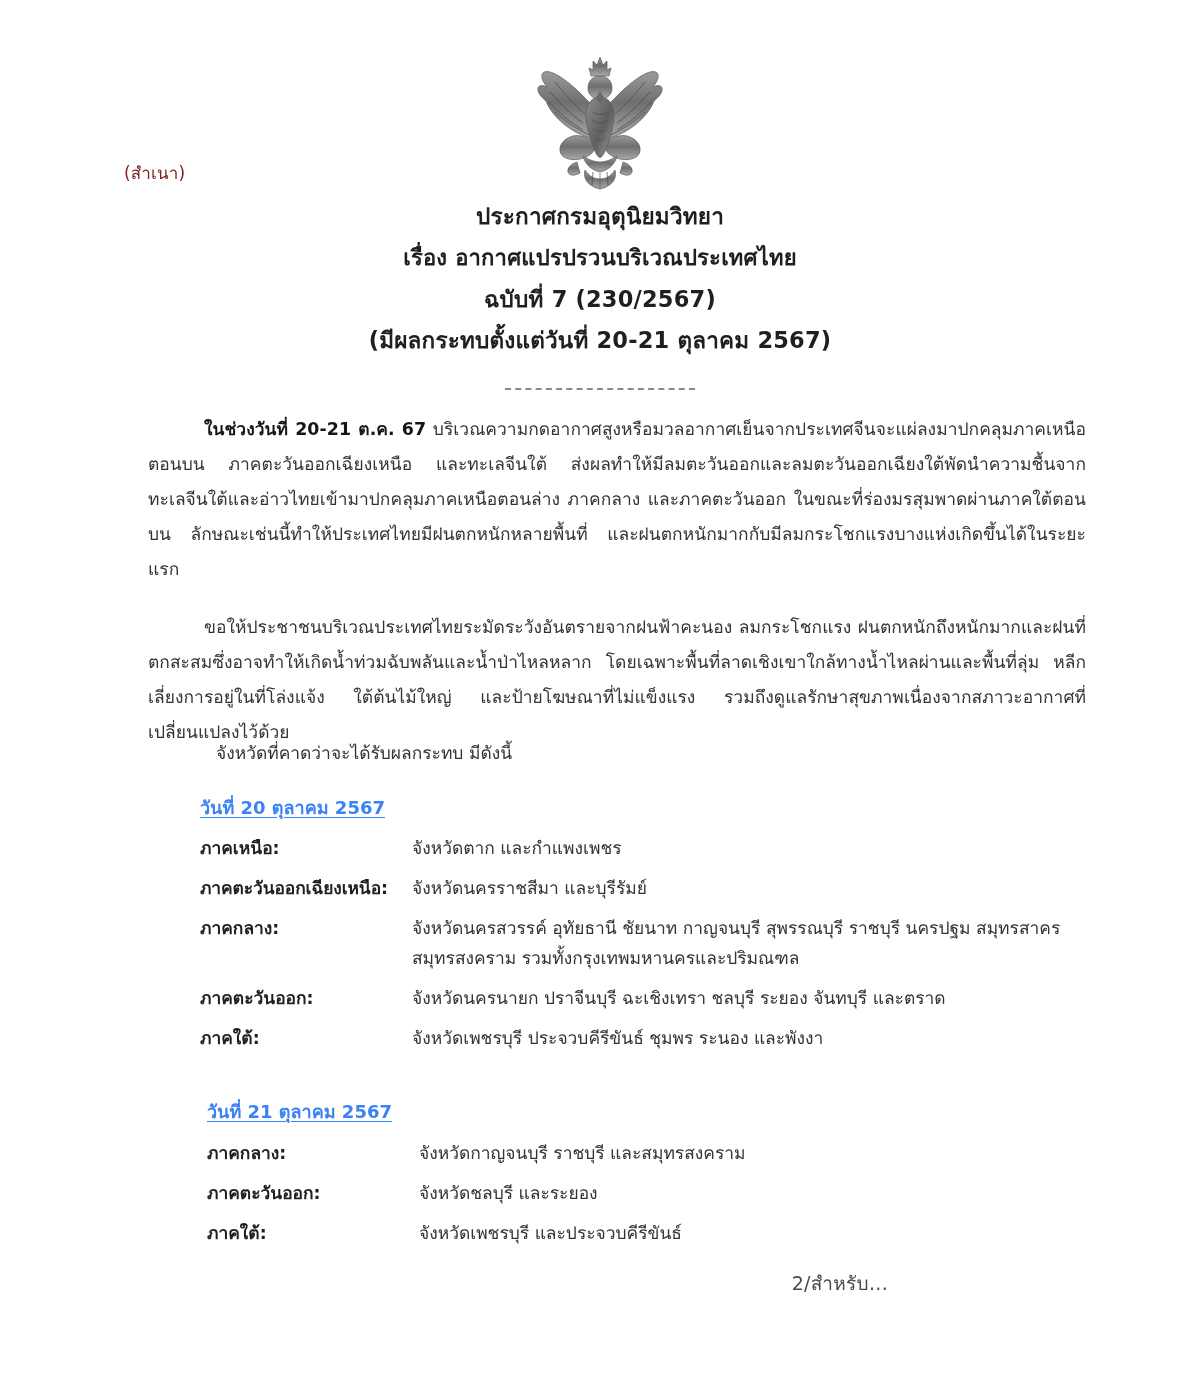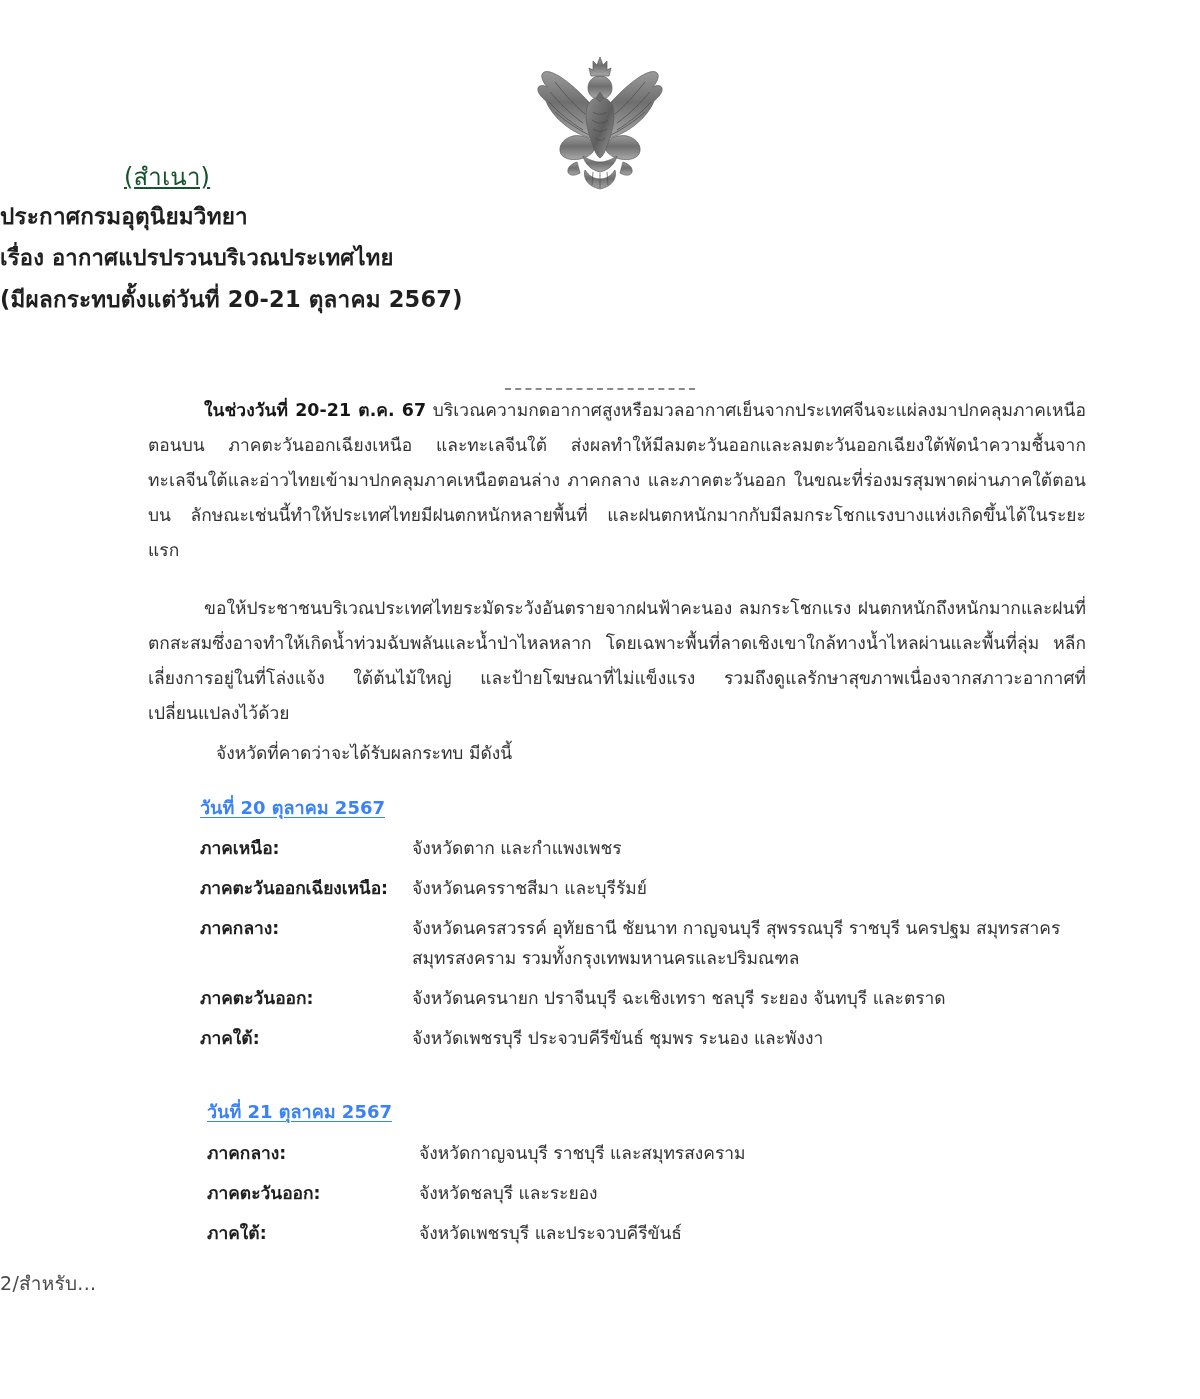--- a/index.html
+++ b/index.html
@@ -39,33 +39,33 @@
     width: 150px;
     height: 142px;
     display: block;
   }
 
   
   .copy-marker {
     position: absolute;
     left: 124px;
     top: 162px;
-    font-size: 24px;
+    font-size: 17px;
     letter-spacing: 0.2px;
-    color: #14532d;
+    color: #7f1d1d;
     line-height: 1.3;
-    text-decoration: underline;
   }
 
   
   .title-block {
     position: absolute;
     top: 205px;
     left: 0;
     width: 1200px;
+    text-align: center;
   }
   .title-line {
     font-size: 22px;
     font-weight: bold;
     color: #1f1f1f;
     line-height: 1.0;
     margin: 0 0 19px 0;
     letter-spacing: 0.2px;
   }
   .title-line.t1 { font-size: 22.5px; }
@@ -84,21 +84,21 @@
   }
   .divider-line {
     width: 190px;
     border-top: 2px dashed #8a8a8a;
     height: 0;
   }
 
   
   .body-area {
     position: absolute;
-    top: 393px;
+    top: 412px;
     left: 148px;
     width: 938px;
   }
   .para {
     font-size: 17.4px;
     line-height: 35px;
     color: #333333;
     text-align: justify;
     text-justify: inter-character;
     margin: 0 0 23px 0;
@@ -154,21 +154,21 @@
     line-height: 30px;
     padding-left: 4px;
   }
 
   
   .footer {
     position: absolute;
     left: 0;
     top: 1268px;
     width: 996px;
-    text-align: left;
+    text-align: right;
     padding-right: 108px;
     box-sizing: border-box;
     font-size: 19px;
     color: #4a4a4a;
     letter-spacing: 0.3px;
   }
 </style>
 </head>
 <body>
 
@@ -246,20 +246,21 @@
         </g>
       </g>
     </svg>
   </div>
 
   <div class="copy-marker">(สำเนา)</div>
 
   <div class="title-block">
     <div class="title-line t1">ประกาศกรมอุตุนิยมวิทยา</div>
     <div class="title-line t2">เรื่อง อากาศแปรปรวนบริเวณประเทศไทย</div>
+    <div class="title-line t3">ฉบับที่ 7 (230/2567)</div>
     <div class="title-line t4">(มีผลกระทบตั้งแต่วันที่ 20-21 ตุลาคม 2567)</div>
   </div>
 
   <div class="divider">
     <div class="divider-line"></div>
   </div>
 
   <div class="body-area">
     <p class="para">
       <span class="indent"></span><b>ในช่วงวันที่ 20-21 ต.ค. 67</b><span> บริเวณความกดอากาศสูงหรือมวลอากาศเย็นจากประเทศจีนจะแผ่ลงมาปกคลุมภาคเหนือตอนบน ภาคตะวันออกเฉียงเหนือ และทะเลจีนใต้ ส่งผลทำให้มีลมตะวันออกและลมตะวันออกเฉียงใต้พัดนำความชื้นจากทะเลจีนใต้และอ่าวไทยเข้ามาปกคลุมภาคเหนือตอนล่าง ภาคกลาง และภาคตะวันออก ในขณะที่ร่องมรสุมพาดผ่านภาคใต้ตอนบน ลักษณะเช่นนี้ทำให้ประเทศไทยมีฝนตกหนักหลายพื้นที่ และฝนตกหนักมากกับมีลมกระโชกแรงบางแห่งเกิดขึ้นได้ในระยะแรก</span>

